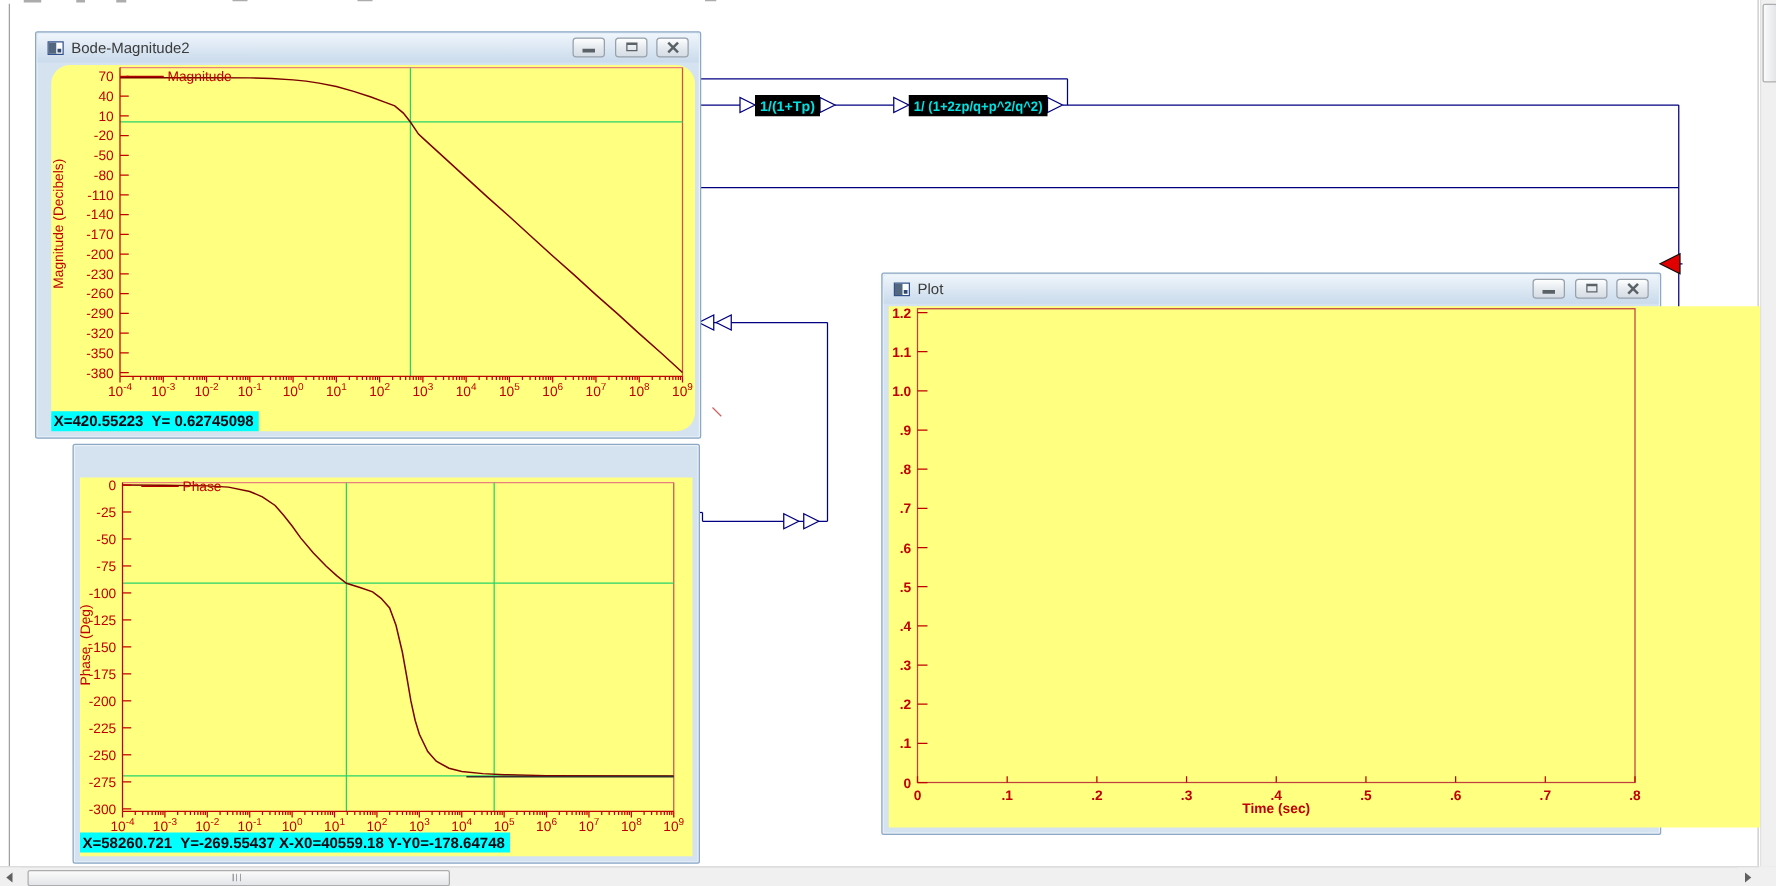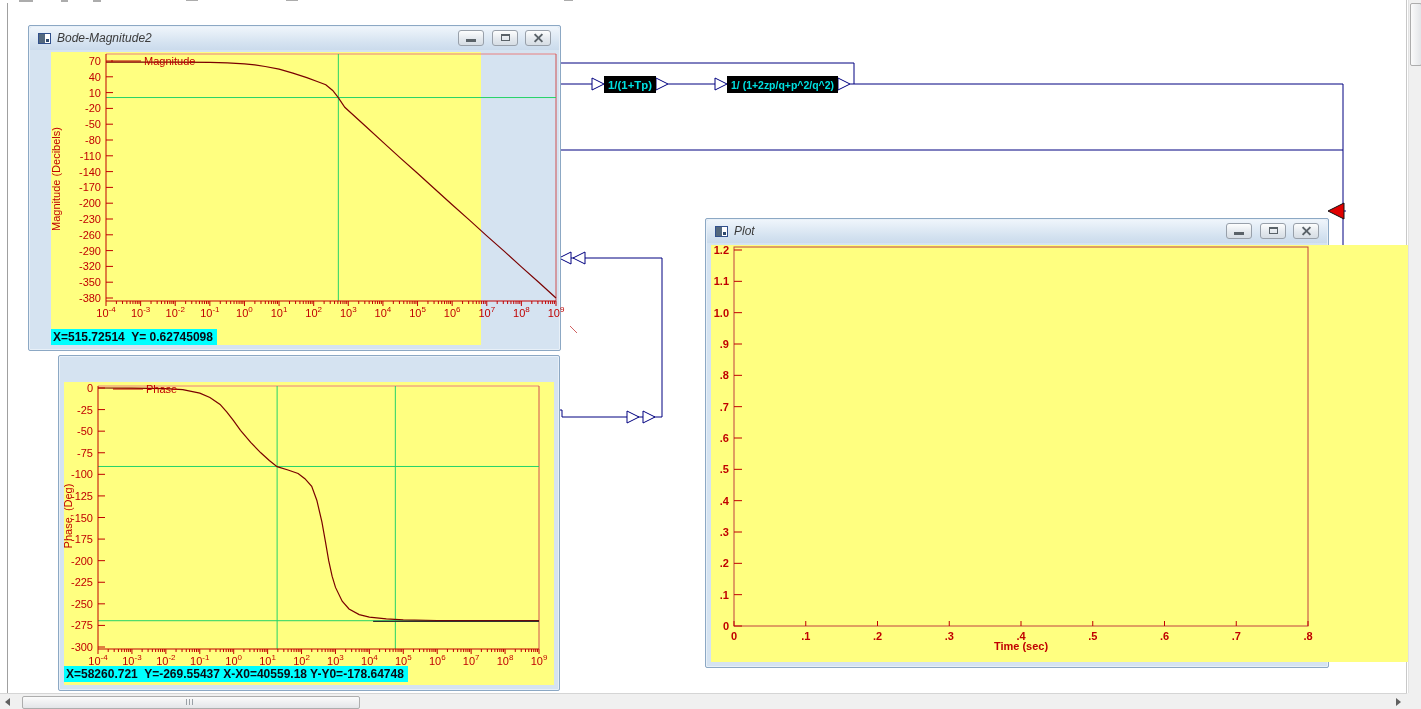--- a/index.html
+++ b/index.html
@@ -3,21 +3,21 @@
 <meta charset="utf-8">
 <style>
   html,body{margin:0;padding:0;background:#FFFFFF;font-family:"Liberation Sans",sans-serif;}
   #stage{position:relative;width:1421px;height:709px;overflow:hidden;background:#FFFFFF;}
   .frag{position:absolute;background:#ACACAC;}
   .ws-border-left{position:absolute;left:7px;top:3px;width:1px;height:690px;background:#A0A0A0;}
   .ws-border-right{position:absolute;left:1406px;top:0;width:1px;height:693px;background:#C8C8C8;}
   #diagram-svg{position:absolute;left:0;top:0;z-index:1;}
   
   .win{position:absolute;z-index:10;background:#D5E3F1;border:1px solid #8CA8C4;border-radius:2px;box-shadow:0 0 0 1px #E8F0F8 inset;}
-  .titlebar{position:absolute;left:1px;top:1px;right:1px;height:23px;background:linear-gradient(#EFF5FB,#D4E2F0 70%,#CBDBEC);border-radius:2px 2px 0 0;font-style:italic;}
+  .titlebar{position:absolute;left:1px;top:1px;right:1px;height:23px;background:linear-gradient(#EFF5FB,#D4E2F0 70%,#CBDBEC);border-radius:2px 2px 0 0;}
   .win-icon{position:absolute;left:8px;top:6px;width:13px;height:11px;background:#FFFFFF;border:1px solid #31508C;box-sizing:border-box;}
   .win-icon:before{content:"";position:absolute;left:0;top:0;width:6px;height:9px;background:#53687E;}
   .win-icon:after{content:"";position:absolute;right:1px;bottom:1px;width:3px;height:3px;background:#2F4A6E;}
   .title{position:absolute;left:27px;top:4px;font-size:12px;color:#3B3B3B;}
   .btns{position:absolute;right:8px;top:3px;height:16px;}
   .btn{position:relative;display:inline-block;width:26px;height:16px;margin-left:3px;border:1px solid #98A0AA;border-radius:3px;background:linear-gradient(#FDFEFE,#E4E9EE 55%,#D6DDE4);box-sizing:border-box;vertical-align:top;}
   .g-min{position:absolute;left:7px;bottom:3px;width:10px;height:3px;background:#5A6268;}
   .g-max{position:absolute;left:8px;top:3px;width:9px;height:7px;border:1px solid #5A6268;border-top:2px solid #5A6268;box-sizing:border-box;}
   .g-x1,.g-x2{position:absolute;left:7px;top:6px;width:11px;height:2px;background:#5A6268;}
   .g-x1{transform:rotate(45deg);} .g-x2{transform:rotate(-45deg);}
@@ -89,21 +89,21 @@
   <div class="win" style="left:28px;top:25px;width:531px;height:324px;">
     <div class="titlebar">
       <span class="win-icon"></span>
       <span class="title">Bode-Magnitude2</span>
       <span class="btns">
         <span class="btn"><span class="g-min"></span></span>
         <span class="btn"><span class="g-max"></span></span>
         <span class="btn"><span class="g-x1"></span><span class="g-x2"></span></span>
       </span>
     </div>
-    <div class="plotarea" style="left:22px;top:26px;width:430px;height:293px;">
+    <div class="plotarea" style="left:12px;top:26px;width:515px;height:293px;border-radius:15px;">
       <svg id="chart-mag" width="521" height="293">
           <line x1="55" y1="2" x2="505" y2="2" stroke="#E98080"></line>
           <line x1="505" y1="2" x2="505" y2="249" stroke="#D05050"></line>
           <line x1="287.33846153846156" y1="2" x2="287.33846153846156" y2="249" stroke="#25D368"></line>
           <line x1="55" y1="45.53644666666667" x2="505" y2="45.53644666666667" stroke="#25D368"></line>
           <polyline points="55.0,10.1 89.6,10.1 124.2,10.1 158.8,10.3 176.2,10.8 193.5,11.9 203.8,12.9 214.2,14.5 228.1,17.2 241.9,21.1 255.8,25.6 266.2,29.5 274.8,32.7 281.7,38.5 287.3,45.6 293.8,55.3 297.3,58.5 314.6,74.3 331.9,90.1 349.2,105.9 366.5,121.2 383.8,137.0 401.2,152.8 418.5,168.1 435.8,183.9 453.1,199.1 470.4,214.9 487.7,230.2 505.0,246.0" fill="none" stroke="#7A0000" stroke-width="1.2"></polyline>
           <line x1="55" y1="2" x2="55" y2="249" stroke="#C00000"></line>
           <line x1="55" y1="249" x2="505" y2="249" stroke="#C00000"></line>
           <line x1="55" y1="9" x2="62" y2="9" stroke="#C00000"></line>
           <text x="50" y="13" text-anchor="end" fill="#C00000" font-size="11">70</text>
@@ -266,21 +266,21 @@
           <line x1="499.63800907741654" y1="249" x2="499.63800907741654" y2="252" stroke="#C00000"></line>
           <line x1="501.6454226266442" y1="249" x2="501.6454226266442" y2="252" stroke="#C00000"></line>
           <line x1="503.4160868652074" y1="249" x2="503.4160868652074" y2="252" stroke="#C00000"></line>
           <text x="470.38461538461536" y="265" text-anchor="middle" fill="#C00000" font-size="11">10<tspan dy="-5" font-size="8">8</tspan></text>
           <line x1="505" y1="249" x2="505" y2="254" stroke="#C00000"></line>
           <text x="505" y="265" text-anchor="middle" fill="#C00000" font-size="11">10<tspan dy="-5" font-size="8">9</tspan></text>
           <line x1="60" y1="9" x2="90" y2="9" stroke="#B00000"></line>
           <text x="93" y="13" fill="#C00000" font-size="11">Magnitude</text>
           <text x="9" y="127" fill="#C00000" font-size="11" text-anchor="middle" transform="rotate(-90 9 127)">Magnitude (Decibels)</text>
         </svg>
-      <div class="status" style="top:277px;">X=515.72514  Y= 0.62745098</div>
+      <div class="status" style="top:277px;">X=420.55223  Y= 0.62745098</div>
     </div>
   </div>
 
   <div class="win" style="left:58px;top:355px;width:500px;height:334px;">
     <div class="plotarea" style="left:5px;top:26px;width:490px;height:303px;">
       <svg id="chart-phase" width="490" height="303">
           <line x1="34" y1="4" x2="475" y2="4" stroke="#E98080"></line>
           <line x1="475" y1="4" x2="475" y2="267" stroke="#D05050"></line>
           <line x1="213.11384615384617" y1="4" x2="213.11384615384617" y2="267" stroke="#25D368"></line>
           <line x1="331.33576923076924" y1="4" x2="331.33576923076924" y2="267" stroke="#25D368"></line>

